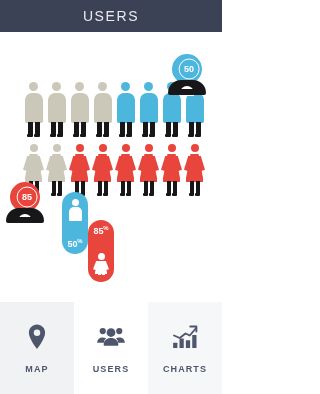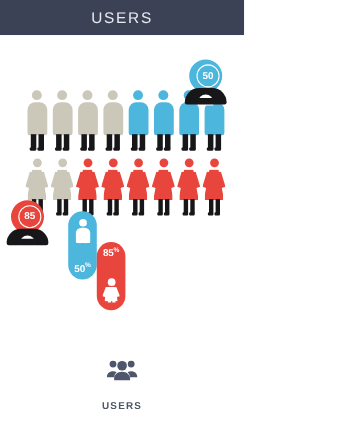--- a/index.html
+++ b/index.html
@@ -349,30 +349,51 @@
           <span class="f-body"></span>
         <span class="fi-legL"></span>
           <span class="fi-legR"></span>
       </span>
     </div>
 
   </div>
 
   <div class="nav">
 
+    <div class="nav-item">
+      <span class="nav-icon">
+        <svg viewBox="0 0 24 24">
+            <path d="M12 2c-3.6 0-6.5 2.9-6.5 6.5 0 4.9 6.5 13 6.5 13s6.5-8.1 6.5-13C18.5 4.9 15.6 2 12 2zm0 9.1a2.6 2.6 0 1 1 0-5.2 2.6 2.6 0 0 1 0 5.2z"></path>
+          </svg>
+      </span>
+      <span class="nav-label">MAP</span>
+    </div>
 
     <div class="nav-item active">
       <span class="nav-icon">
         <svg viewBox="0 0 24 24">
           <circle cx="5.4" cy="7.2" r="2.5"></circle>
           <path d="M1 16.3c0-2.3 2-3.9 4.4-3.9 1 0 1.9.25 2.6.68-1 .95-1.6 2.2-1.7 3.6H1z"></path>
           <circle cx="18.6" cy="7.2" r="2.5"></circle>
           <path d="M23 16.3c0-2.3-2-3.9-4.4-3.9-1 0-1.9.25-2.6.68 1 .95 1.6 2.2 1.7 3.6H23z"></path>
           <circle cx="12" cy="8.4" r="3.5"></circle>
           <path d="M12 12.7c-3.3 0-5.8 2.1-5.8 4.9V19h11.6v-1.4c0-2.8-2.5-4.9-5.8-4.9z"></path>
         </svg>
       </span>
       <span class="nav-label">USERS</span>
     </div>
 
+    <div class="nav-item alt">
+      <span class="nav-icon">
+        <svg viewBox="0 0 24 24">
+          <rect x="2.5" y="16.5" width="3.4" height="4.2" rx=".4"></rect>
+          <rect x="7.6" y="13.2" width="3.4" height="7.5" rx=".4"></rect>
+          <rect x="12.7" y="14.6" width="3.4" height="6.1" rx=".4"></rect>
+          <rect x="17.8" y="10.4" width="3.4" height="10.3" rx=".4"></rect>
+          <path d="M3.2 10.8l4.6 2.0 4.6-3.6 3.4 1.6 5.1-6.0" fill="none" stroke="#4d566b" stroke-width="1.5" stroke-linecap="round" stroke-linejoin="round"></path>
+          <path d="M16.2 3.6h4.9v4.0" fill="none" stroke="#4d566b" stroke-width="1.5" stroke-linecap="round" stroke-linejoin="round"></path>
+        </svg>
+      </span>
+      <span class="nav-label">CHARTS</span>
+    </div>
 
   </div>
 </div>
 
 </body></html>

